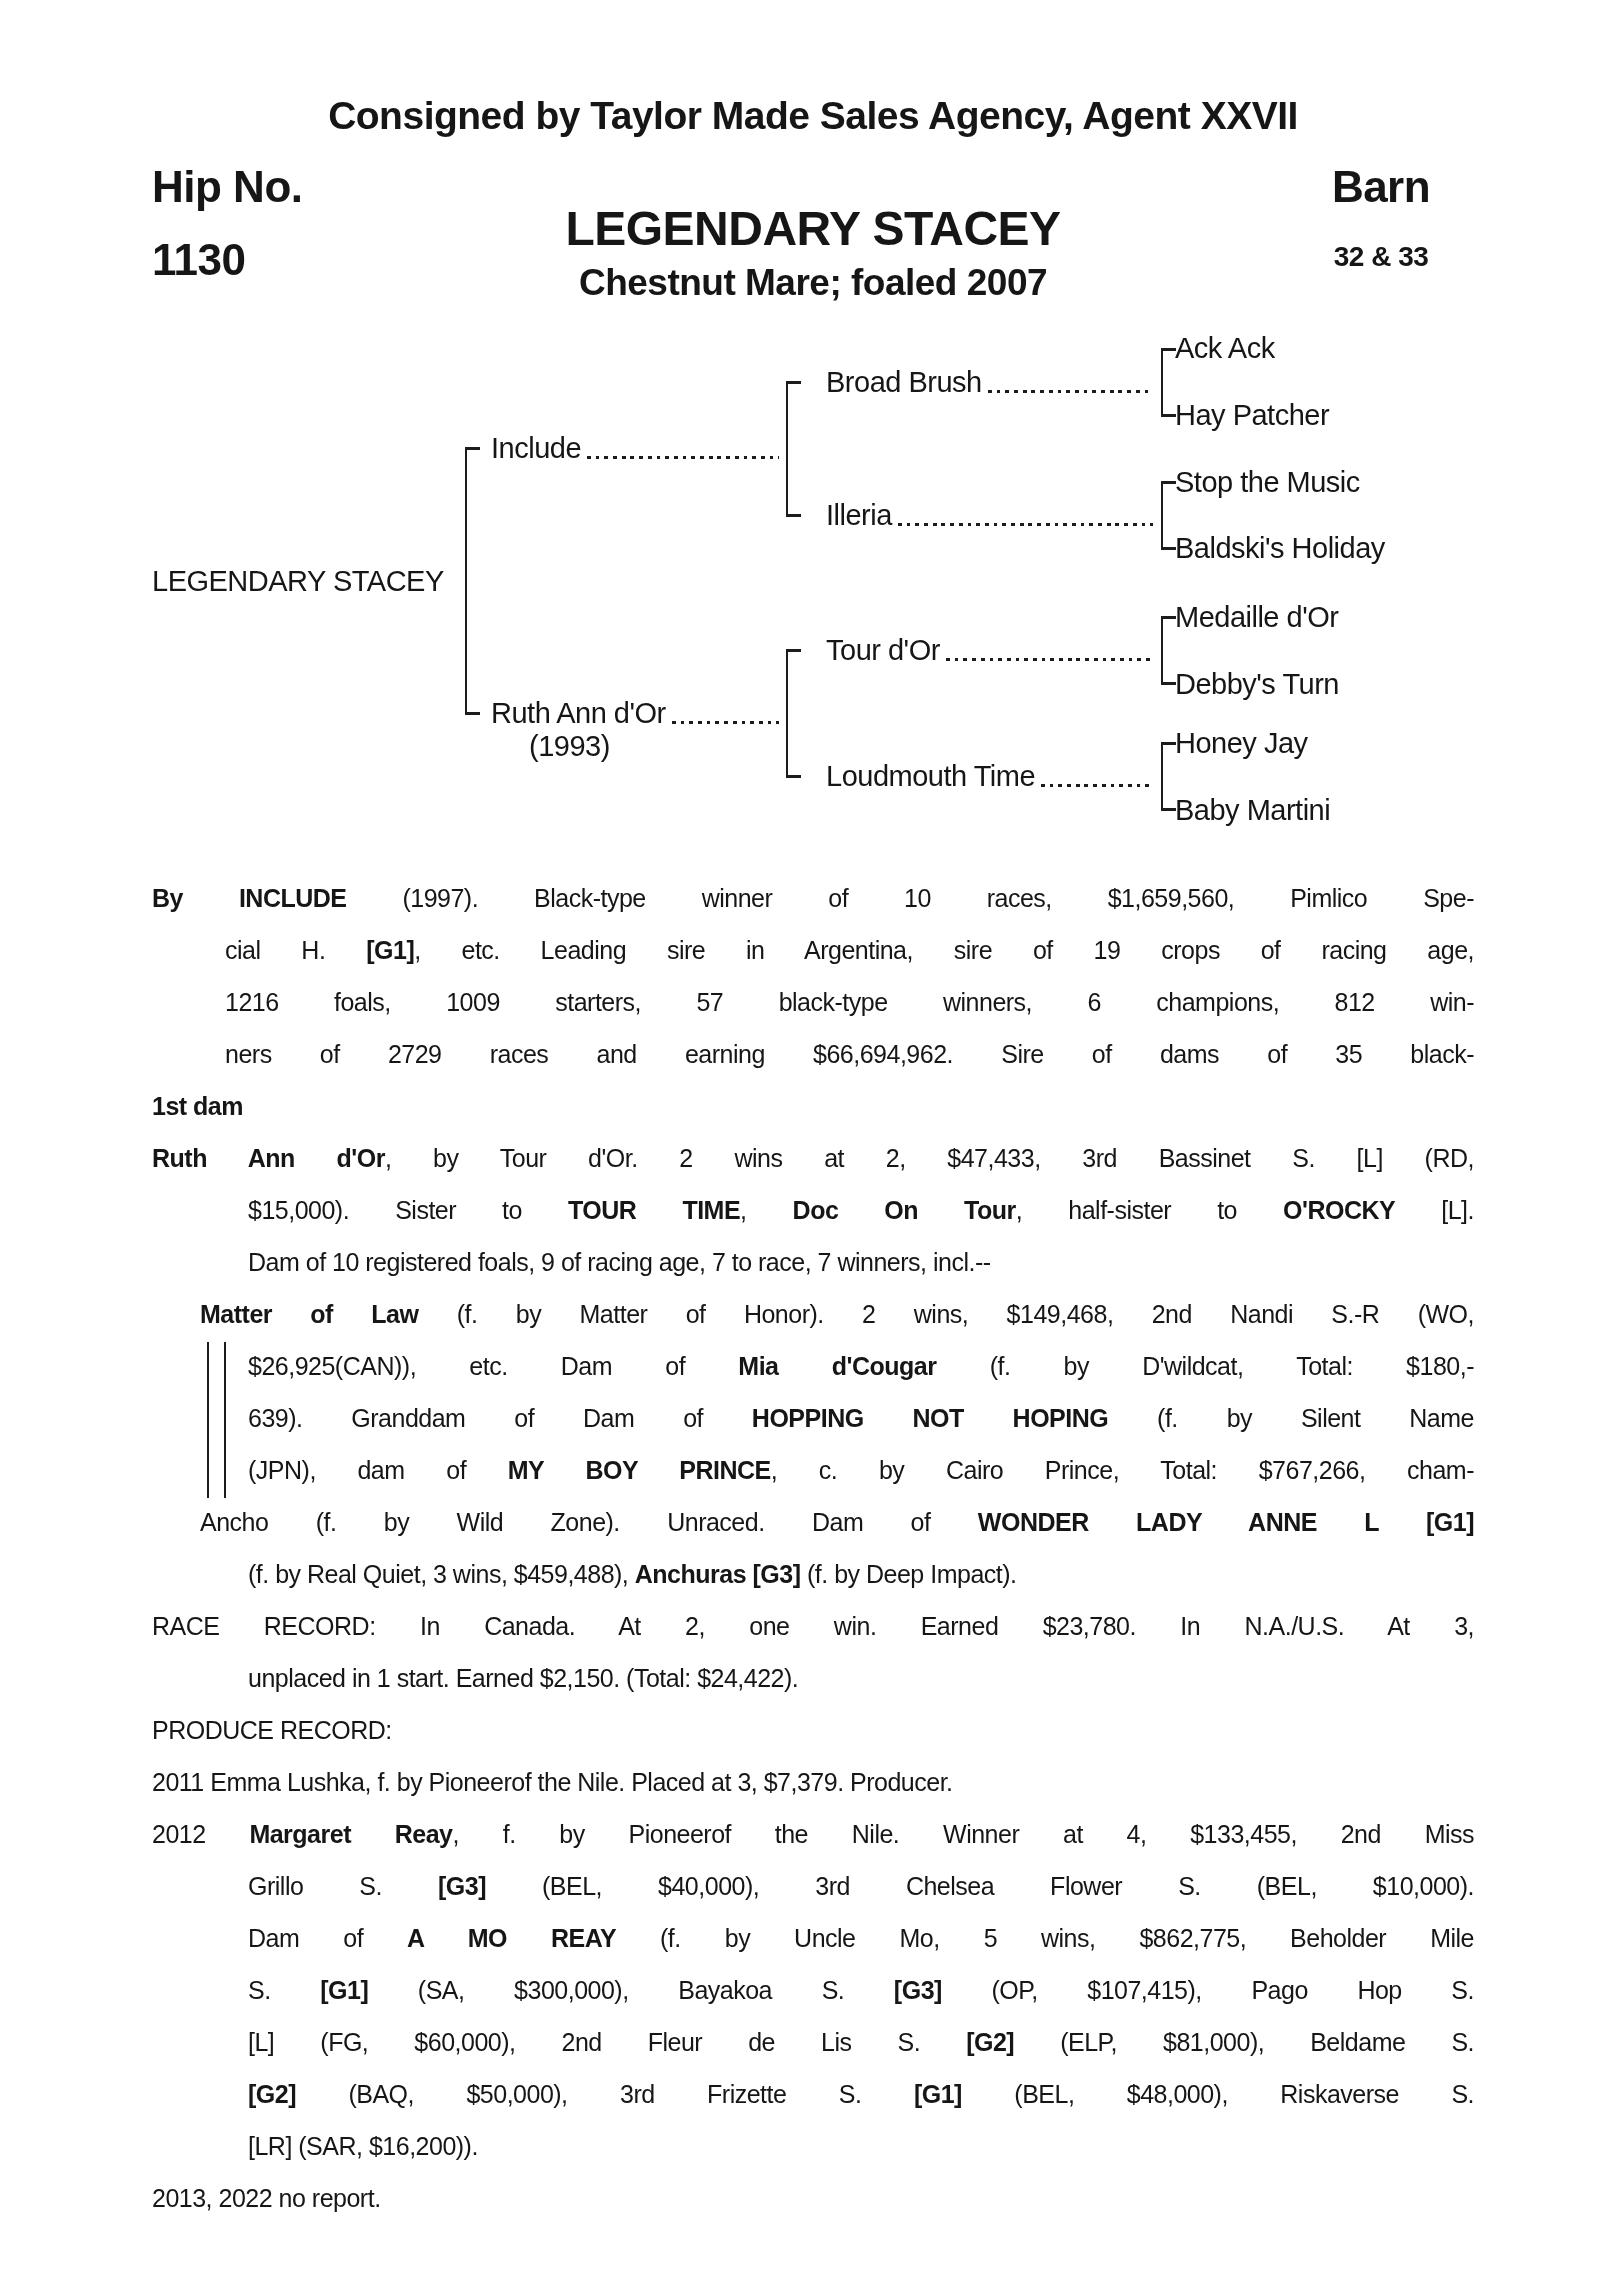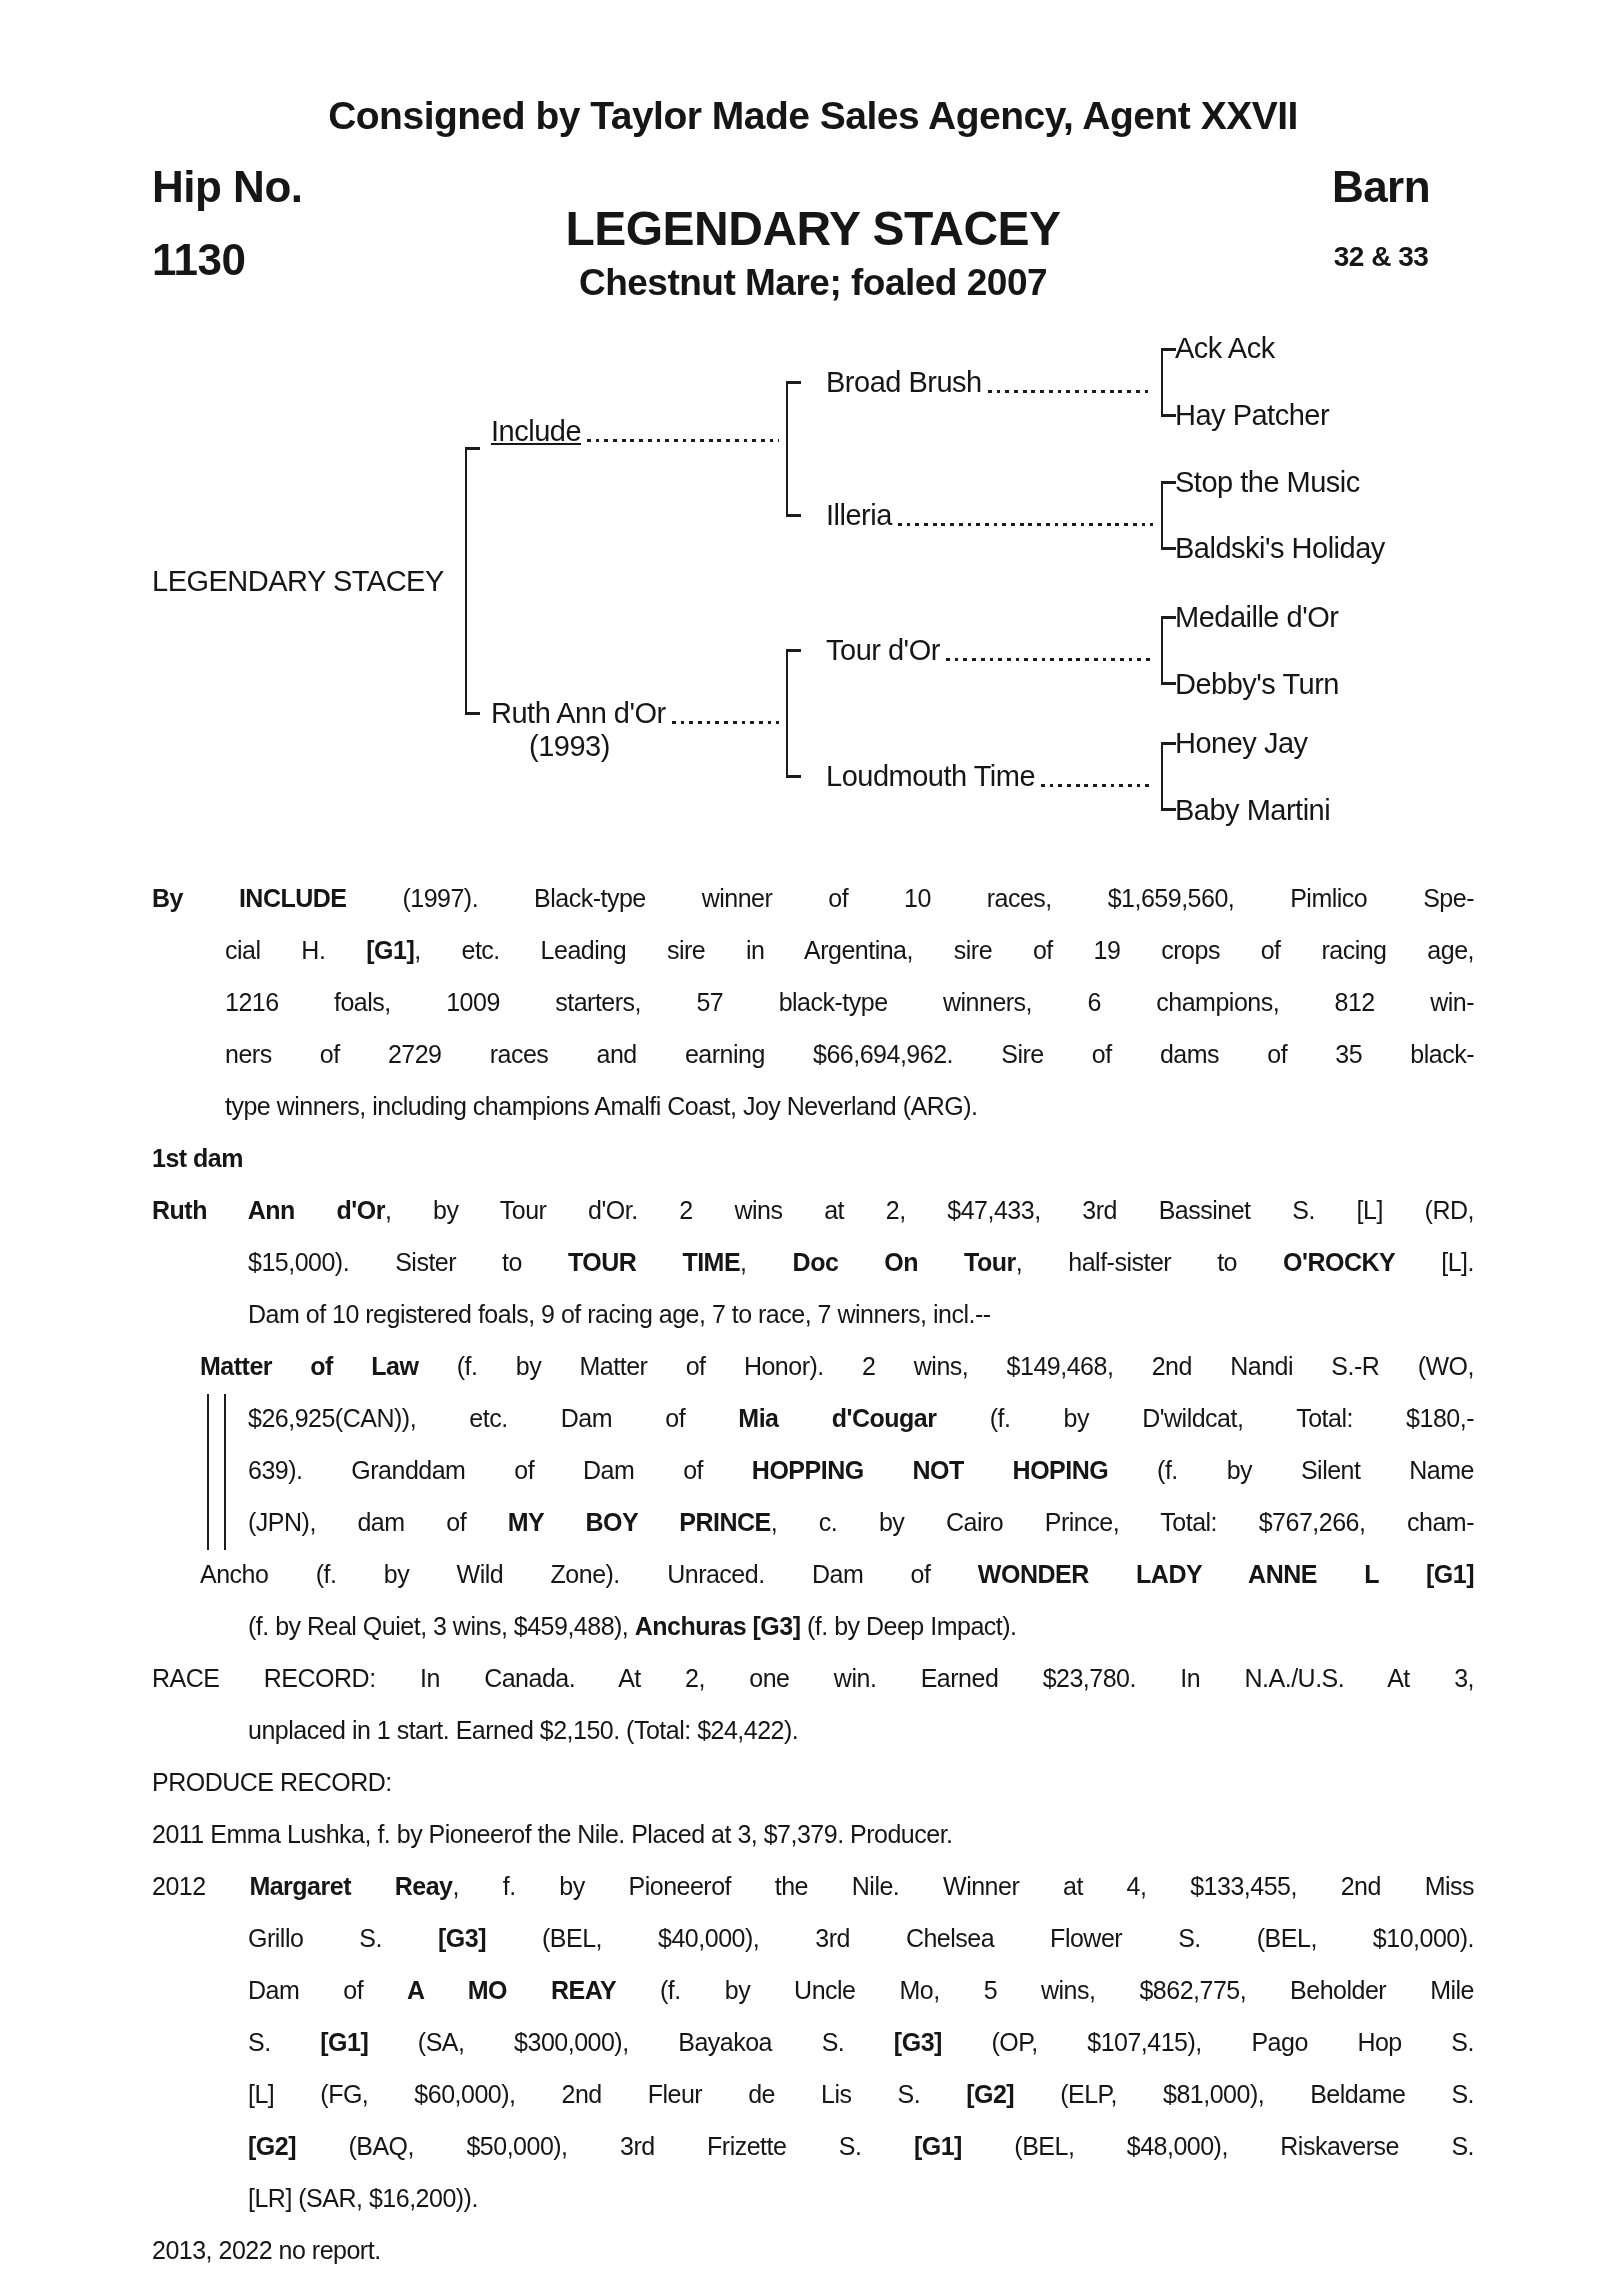--- a/index.html
+++ b/index.html
@@ -32,21 +32,21 @@
     background:repeating-linear-gradient(90deg,#1c1c1c 0 3.7px,transparent 3.7px 8.7px);
   }
   .bracket{position:absolute;border-left:2.8px solid #1c1c1c;}
   .bracket::before,.bracket::after{
     content:"";position:absolute;left:0;width:13px;height:2.8px;background:#1c1c1c;
   }
   .bracket::before{top:0;}
   .bracket::after{bottom:0;}
   
   #p-subject   {left:152px; top:564px;}
-  #p-include   {left:491px;top:414px;  width:292px;text-decoration:underline;}
+  #p-include   {left:491px;top:431px;  width:292px;}
   #p-ruthann   {left:491px;top:696px; width:292px;}
   #p-ruthyear  {left:529px;top:729px;}
   #p-broadbrush{left:826px;top:365px;  width:331px;}
   #p-illeria   {left:826px;top:498px; width:331px;}
   #p-tourdor   {left:826px;top:633px; width:331px;}
   #p-loudmouth {left:826px;top:759px; width:331px;}
   #p-ackack    {left:1175px;top:331px;}
   #p-haypatcher{left:1175px;top:398px;}
   #p-stopmusic {left:1175px;top:465px;}
   #p-baldski   {left:1175px;top:531px;}
@@ -154,21 +154,20 @@
   <div class="bracket" id="b3b"></div>
   <div class="bracket" id="b3c"></div>
   <div class="bracket" id="b3d"></div>
 </div>
 
 <div id="body-text">
     <div class="line j" style="margin-left: 0px;"><span class="b">By INCLUDE</span><span> (1997). Black-type winner of 10 races, $1,659,560, Pimlico Spe-</span></div>
     <div class="line j" style="margin-left: 73px;"><span>cial H. </span><span class="b">[G1]</span><span>, etc. Leading sire in Argentina, sire of 19 crops of racing age,</span></div>
     <div class="line j" style="margin-left: 73px;"><span>1216 foals, 1009 starters, 57 black-type winners, 6 champions, 812 win-</span></div>
     <div class="line j" style="margin-left: 73px;"><span>ners of 2729 races and earning $66,694,962. Sire of dams of 35 black-</span></div>
-    <div class="line" style="margin-left: 73px;"><span>type winners, including champions Amalfi Coast, Joy Neverland (ARG).</span></div>
     <div class="line" style="margin-left: 0px;"><span class="b">1st dam</span></div>
     <div class="line j" style="margin-left: 0px;"><span class="b">Ruth Ann d'Or</span><span>, by Tour d'Or. 2 wins at 2, $47,433, 3rd Bassinet S. [L] (RD,</span></div>
     <div class="line j" style="margin-left: 96px;"><span>$15,000). Sister to </span><span class="b">TOUR TIME</span><span>, </span><span class="b">Doc On Tour</span><span>, half-sister to </span><span class="b">O'ROCKY</span><span> [L].</span></div>
     <div class="line" style="margin-left: 96px;"><span>Dam of 10 registered foals, 9 of racing age, 7 to race, 7 winners, incl.--</span></div>
     <div class="line j" style="margin-left: 48px;"><span class="b">Matter of Law</span><span> (f. by Matter of Honor). 2 wins, $149,468, 2nd Nandi S.-R (WO,</span></div>
     <div class="line j r" style="margin-left: 96px;"><span>$26,925(CAN)), etc. Dam of </span><span class="b">Mia d'Cougar</span><span> (f. by D'wildcat, Total: $180,-</span></div>
     <div class="line j r" style="margin-left: 96px;"><span>639). Granddam of Dam of </span><span class="b">HOPPING NOT HOPING</span><span> (f. by Silent Name</span></div>
     <div class="line j r" style="margin-left: 96px;"><span>(JPN), dam of </span><span class="b">MY BOY PRINCE</span><span>, c. by Cairo Prince, Total: $767,266, cham-</span></div>
     <div class="line j" style="margin-left: 48px;"><span>Ancho (f. by Wild Zone). Unraced. Dam of </span><span class="b">WONDER LADY ANNE L [G1]</span></div>
     <div class="line" style="margin-left: 96px;"><span>(f. by Real Quiet, 3 wins, $459,488), </span><span class="b">Anchuras [G3]</span><span> (f. by Deep Impact).</span></div>

